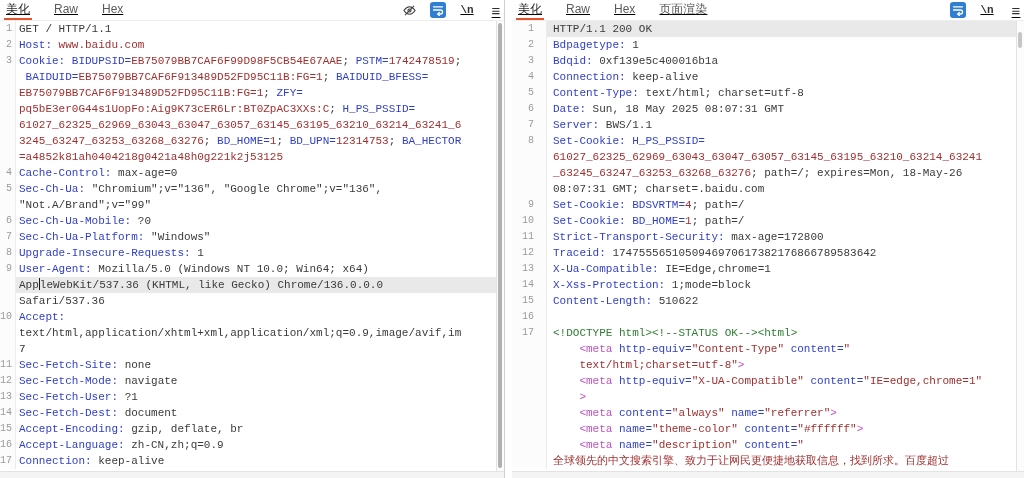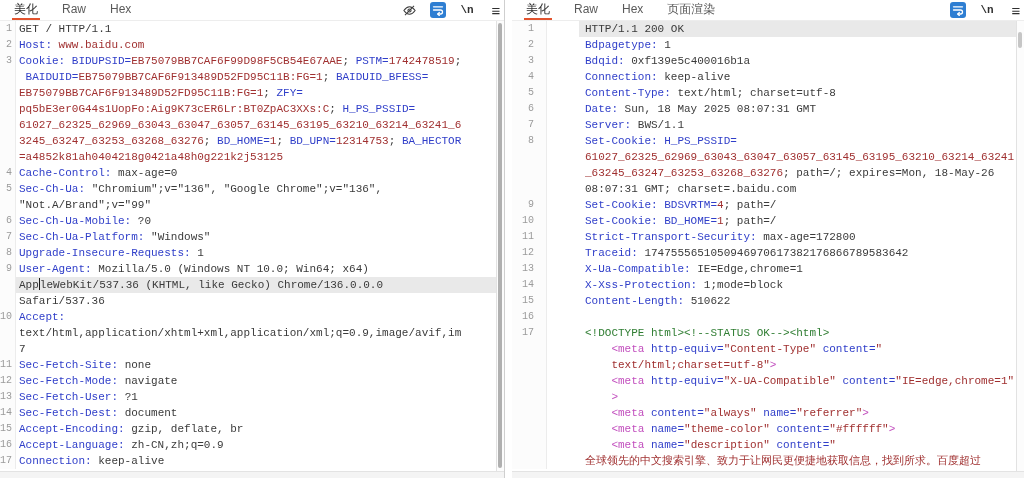--- a/index.html
+++ b/index.html
@@ -3,22 +3,22 @@
 <meta charset="utf-8">
 <style>
   html,body{margin:0;padding:0;background:#fff;}
   body{width:1024px;height:478px;overflow:hidden;position:relative;
        font-family:"Liberation Sans","DejaVu Sans",sans-serif;}
   .panel{position:absolute;top:0;bottom:0;background:#fff;}
   .panel.left{left:0;width:504px;border-right:1px solid #cfcfcf;}
   .panel.right{left:512px;width:512px;}
   
   .tabbar{position:absolute;top:0;left:0;right:0;height:20px;display:flex;
-          align-items:center;padding-left:14px;border-bottom:1px solid #ededed;
-          background:#fff;z-index:3;}
+          align-items:center;padding-left:6px;border-bottom:1px solid #ededed;
+          background:#fff;z-index:3;text-decoration:underline;}
   .tab{position:relative;font-size:12px;color:#5a5a5a;margin-right:24px;
        height:20px;line-height:19px;cursor:pointer;white-space:nowrap;}
   .tab.active{color:#2e2e2e;}
   .tab.active::after{content:"";position:absolute;left:-2px;right:-2px;bottom:0;
        height:2px;background:var(--accent);}
   .toolbar{margin-left:auto;display:flex;align-items:center;gap:13px;}
   .tb-icon{width:16px;height:16px;display:flex;align-items:center;
            justify-content:center;cursor:pointer;color:#3c3c3c;}
   .tb-icon svg{display:block;}
   .wrap-btn{background:var(--wrapbg);border-radius:3px;}
@@ -31,21 +31,21 @@
   .panel.left .code{right:7px;}
   .panel.right .code{right:7px;}
   .row{display:flex;height:16px;line-height:16px;
        font-family:"Liberation Mono","DejaVu Sans Mono",monospace;font-size:11px;}
   .ln{flex:0 0 auto;text-align:right;color:var(--lnum);background:#fcfcfc;
       border-right:1px solid #ececec;font-size:10px;}
   .panel.left .ln{width:12px;padding-right:3px;}
   .panel.right .ln{width:22px;padding-right:12px;}
   .tx{flex:1 1 auto;white-space:pre;overflow:hidden;}
   .panel.left .tx{padding-left:3px;}
-  .panel.right .tx{padding-left:6px;margin-left:32px;}
+  .panel.right .tx{padding-left:6px;}
   .row.hl .tx{background:#e9e9e9;}
   .caret{display:inline-block;width:0;height:12px;border-left:1.5px solid #1a1a1a;
          vertical-align:-2px;}
   .c-k,.c-n,.c-a{color:var(--key);}
   .c-v,.c-s{color:var(--val);}
   .c-p{color:var(--plain);}
   .c-g{color:var(--green);}
   .c-h{color:var(--olive);}
   .c-t{color:var(--tag);}
   

